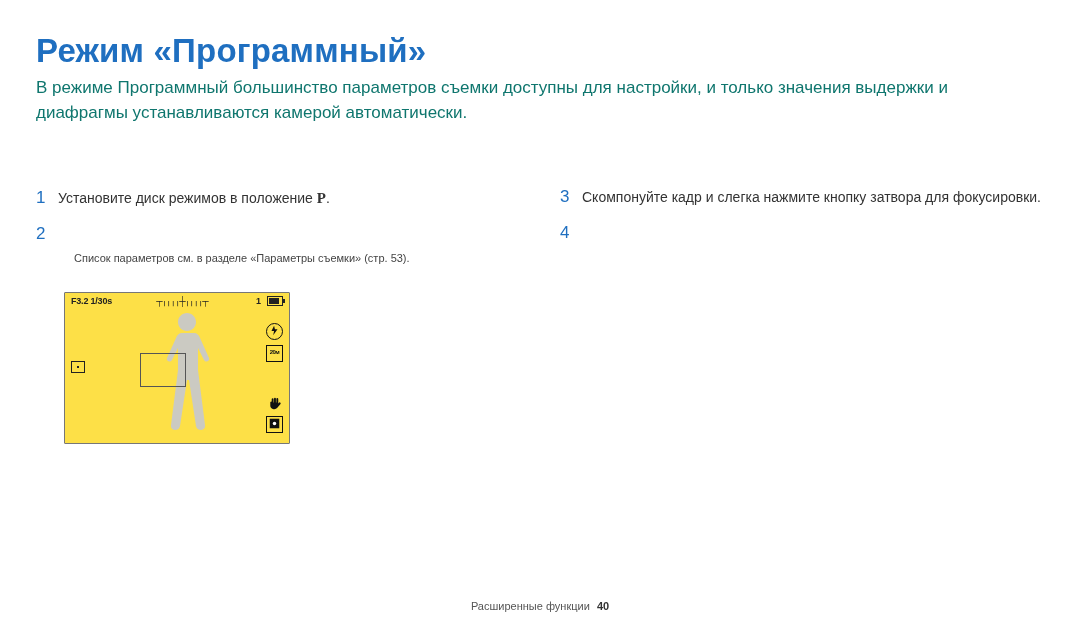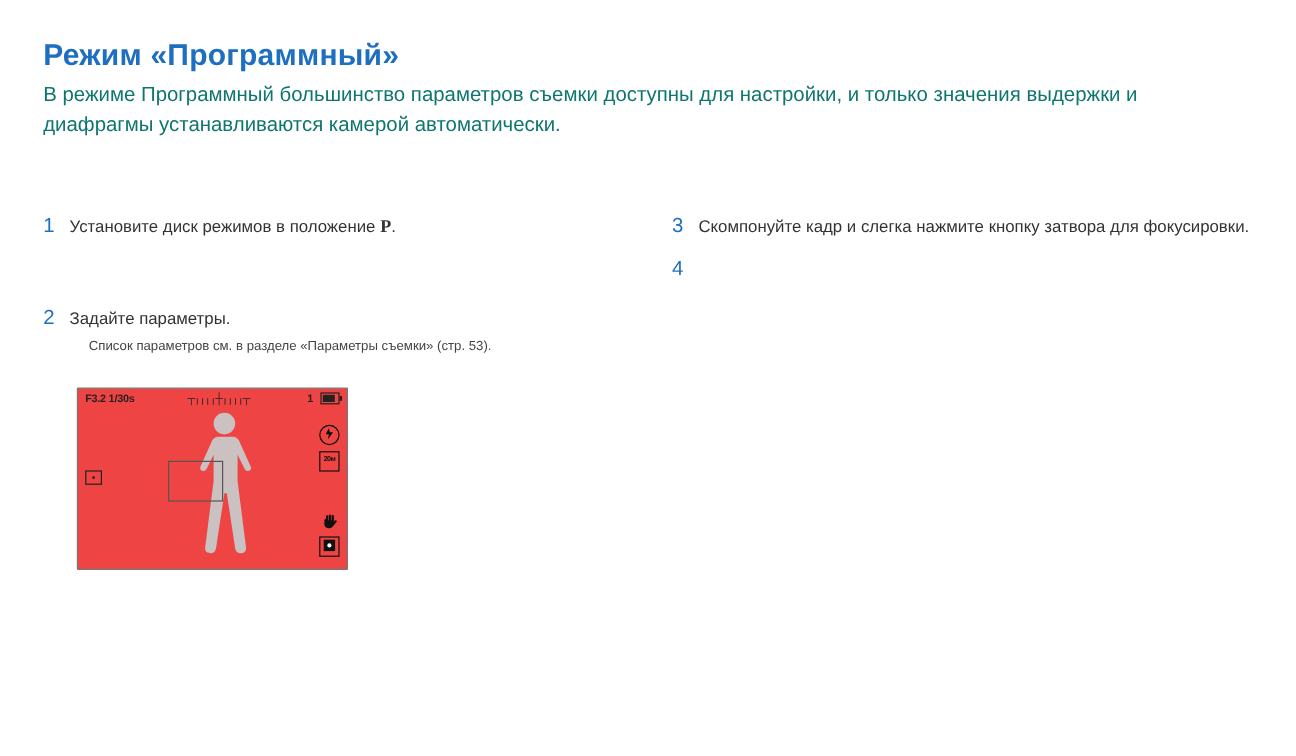--- a/index.html
+++ b/index.html
@@ -12,21 +12,21 @@
     color: #333;
   }
   .page {
     box-sizing: border-box;
     padding: 32px 36px 20px 36px;
     position: relative;
     height: 100%;
   }
   .title {
     color: #1f6fc0;
-    font-size: 25px;
+    font-size: 33px;
     font-weight: 700;
     margin: 0 0 6px 0;
     letter-spacing: 0.2px;
   }
   .intro {
     font-size: 17px;
     line-height: 1.45;
     color: #0f766e;
     margin: 0 0 18px 0;
     max-width: 1000px;
@@ -75,21 +75,21 @@
   .lcd-wrap {
     margin-left: 28px;
     margin-top: 6px;
   }
   .lcd {
     width: 224px;
     height: 150px;
     border: 1.5px solid #777;
     border-radius: 1px;
     position: relative;
-    background: #ef4444;
+    background: #fde047;
     overflow: hidden;
   }
   .lcd-top {
     position: absolute;
     top: 3px;
     left: 6px;
     right: 6px;
     font-size: 9px;
     font-weight: 700;
     color: #222;
@@ -225,21 +225,20 @@
 
       <div class="step">
         <span class="step-num">1</span>
         <span class="step-text">
           <span>Установите диск режимов в положение </span><span class="mode-P">P</span><span>.</span>
         </span>
       </div>
 
       <div class="step">
         <span class="step-num">2</span>
-        <span class="step-text">Задайте параметры.</span>
       </div>
 
       <div class="subnote">Список параметров см. в разделе «Параметры съемки» (стр. 53).</div>
 
       <div class="lcd-wrap">
         <div class="lcd">
           <div class="lcd-top">
             <span class="fval">F3.2 1/30s</span>
             <span class="ev-bar">┬╷╷╷╷┼╷╷╷╷┬</span>
             <span class="shots">1</span>
@@ -285,13 +284,17 @@
       <div class="step">
         <span class="step-num">3</span>
         <span class="step-text">Скомпонуйте кадр и слегка нажмите кнопку затвора для фокусировки.</span>
       </div>
       <div class="step">
         <span class="step-num">4</span>
       </div>
     </div>
   </div>
 
+  <div class="footer">
+    <span>Расширенные функции</span>
+    <span class="pn">40</span>
+  </div>
 </div>
 
 </body></html>

